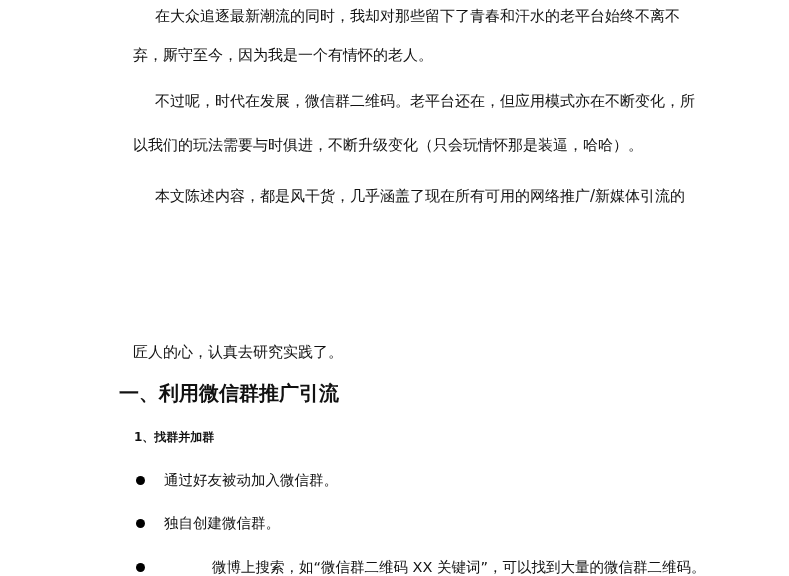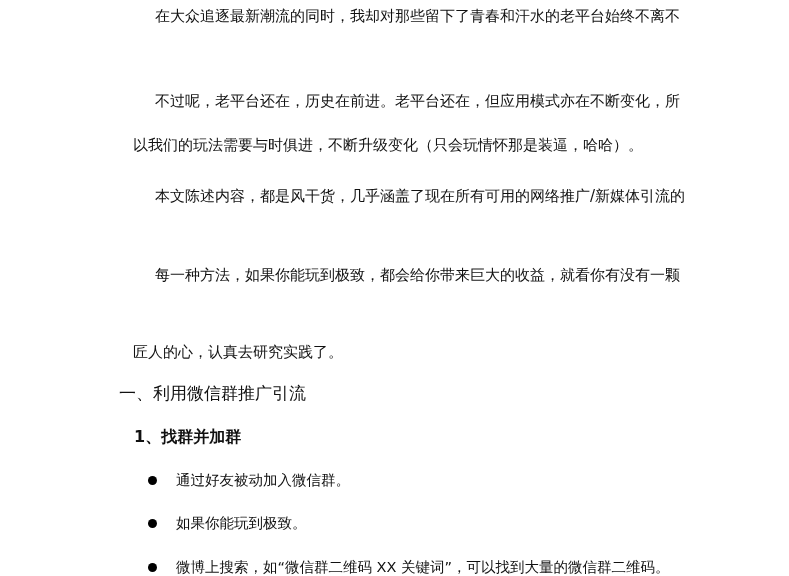--- a/index.html
+++ b/index.html
@@ -27,36 +27,36 @@
       left: 133px;
       font-size: 15px;
       line-height: 20px;
       white-space: nowrap;
       letter-spacing: 0px;
     }
     .indent { left: 155px; }
     .h1 {
       position: absolute;
       left: 119px;
-      font-size: 17px;
-      font-weight: normal;
+      font-size: 20px;
+      font-weight: bold;
       line-height: 20px;
       white-space: nowrap;
     }
     .h2 {
       position: absolute;
       left: 134px;
-      font-size: 16px;
+      font-size: 12px;
       font-weight: bold;
       line-height: 20px;
       white-space: nowrap;
     }
     .bullet-row {
       position: absolute;
-      left: 148px;
+      left: 136px;
       height: 20px;
       display: flex;
       align-items: center;
       white-space: nowrap;
       font-size: 14.5px;
       text-align: center;
     }
     .bullet-dot {
       width: 9px;
       height: 9px;
@@ -65,38 +65,38 @@
       margin-right: 19px;
       flex: 0 0 auto;
     }
   </style>
 </head>
 <body>
 
 <div class="page">
 
   <div class="line indent" style="top:6px;">在大众追逐最新潮流的同时，我却对那些留下了青春和汗水的老平台始终不离不</div>
+  <div class="line" style="top:45px;">弃，厮守至今，因为我是一个有情怀的老人。</div>
 
-  <div class="line indent" style="top:91px;">不过呢，老平台还在，历史在前进。老平台还在，但应用模式亦在不断变化，所</div>
+  <div class="line indent" style="top:91px;">不过呢，时代在发展，微信群二维码。老平台还在，但应用模式亦在不断变化，所</div>
   <div class="line" style="top:135px;font-family:Liberation Serif, serif;">以我们的玩法需要与时俱进，不断升级变化（只会玩情怀那是装逼，哈哈）。</div>
 
   <div class="line indent" style="top:178px;margin-top:8px;">本文陈述内容，都是风干货，几乎涵盖了现在所有可用的网络推广/新媒体引流的</div>
 
-  <div class="line indent" style="top:265px;">每一种方法，如果你能玩到极致，都会给你带来巨大的收益，就看你有没有一颗</div>
   <div class="line" style="top:310px;margin-top:32px;">匠人的心，认真去研究实践了。</div>
 
   <div class="h1" style="top:383px;">一、利用微信群推广引流</div>
   <div class="h2" style="top:427px;">1、找群并加群</div>
 
   <div class="bullet-row" style="top:470px;">
     <span class="bullet-dot"></span>
     <span>通过好友被动加入微信群。</span>
   </div>
   <div class="bullet-row" style="top:513px;">
     <span class="bullet-dot"></span>
-    <span>如果你能玩到极致。</span>
+    <span>独自创建微信群。</span>
   </div>
-  <div class="bullet-row" style="top:557px;">
+  <div class="bullet-row" style="top:557px;gap:48px;">
     <span class="bullet-dot"></span>
     <span>微博上搜索，如“微信群二维码 XX 关键词”，可以找到大量的微信群二维码。</span>
   </div>
 
 </div>
 
 </body></html>

